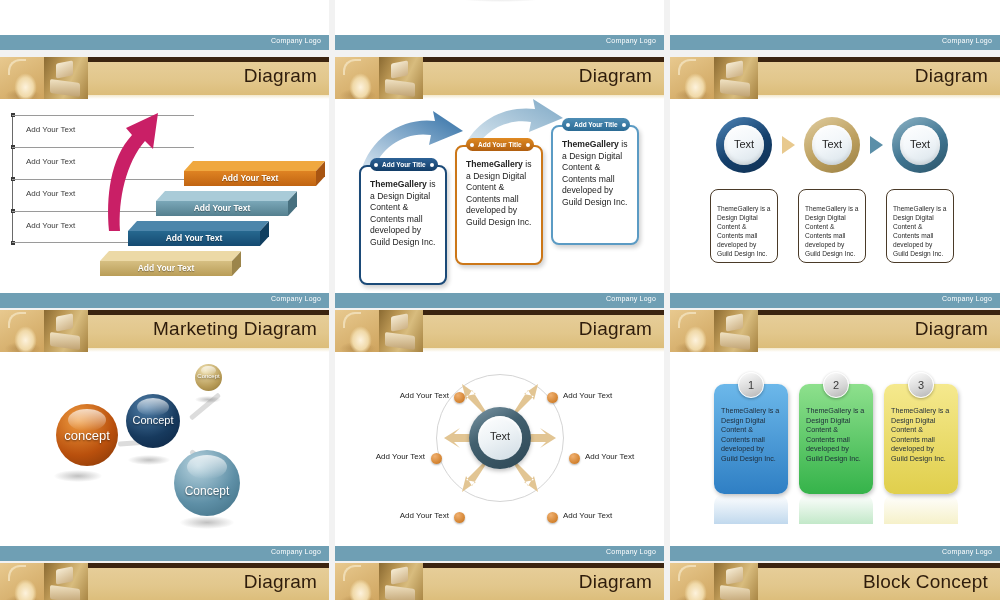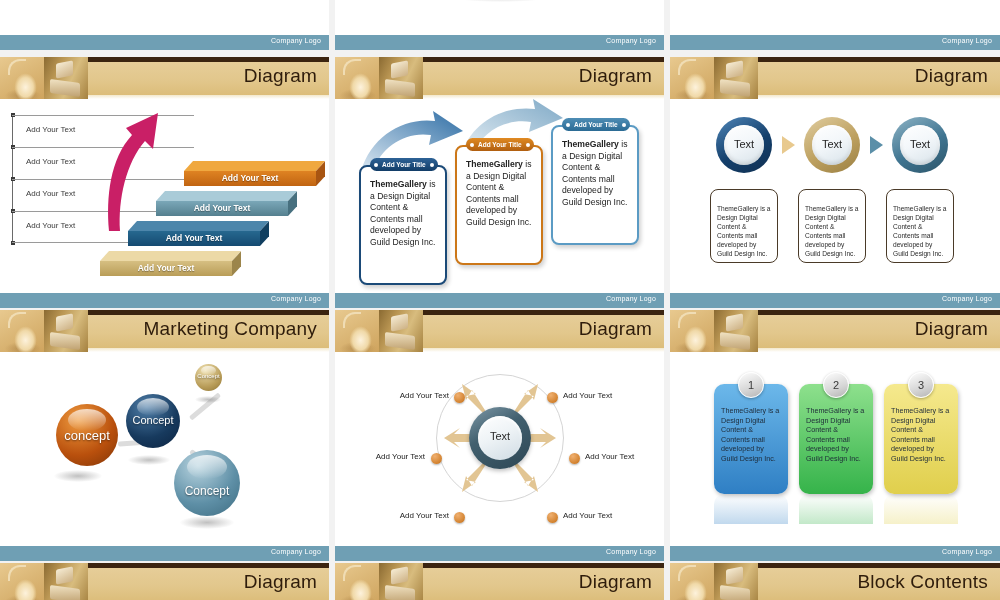--- a/index.html
+++ b/index.html
@@ -339,21 +339,21 @@
     </div>
   </div>
 
   <div class="slide" style="left:0;top:310px;width:329px;height:251px">
     <div class="hdr">
       <div class="hdr-topline"></div>
         <div class="hdr-bg"></div>
         <div class="hdr-bottomline"></div>
       <div class="thumb thumb-a"></div>
       <div class="thumb thumb-b"></div>
-      <div class="hdr-title">Marketing Company</div>
+      <div class="hdr-title">Marketing Diagram</div>
     </div>
     <div class="canvas">
       <div class="link" style="left:118px;top:88px;width:46px;transform:rotate(-4deg)"></div>
       <div class="link" style="left:186px;top:52px;width:38px;transform:rotate(-40deg)"></div>
       <div class="link" style="left:186px;top:110px;width:44px;transform:rotate(38deg)"></div>
 
       <div class="sph-shadow" style="left:54px;top:118px;width:48px;height:12px"></div>
       <div class="sph" style="left:56px;top:52px;width:62px;height:62px;background:radial-gradient(circle at 36% 26%,#ef9a3e,#b9500d 58%,#7e3406);">
         <span style="top:24px;font-size:13px">concept</span>
         <div class="sph-gloss" style="left:12px;top:5px;width:38px;height:22px"></div>
@@ -485,17 +485,17 @@
       <div class="thumb thumb-b"></div>
       <div class="hdr-title">Diagram</div>
     </div>
   </div>
   <div class="slide" style="left:670px;top:563px;width:330px;height:251px">
     <div class="hdr">
       <div class="hdr-topline"></div>
         <div class="hdr-bg"></div>
       <div class="thumb thumb-a"></div>
       <div class="thumb thumb-b"></div>
-      <div class="hdr-title">Block Contents</div>
+      <div class="hdr-title">Block Concept</div>
     </div>
   </div>
 
 </div>
 
 </body></html>

